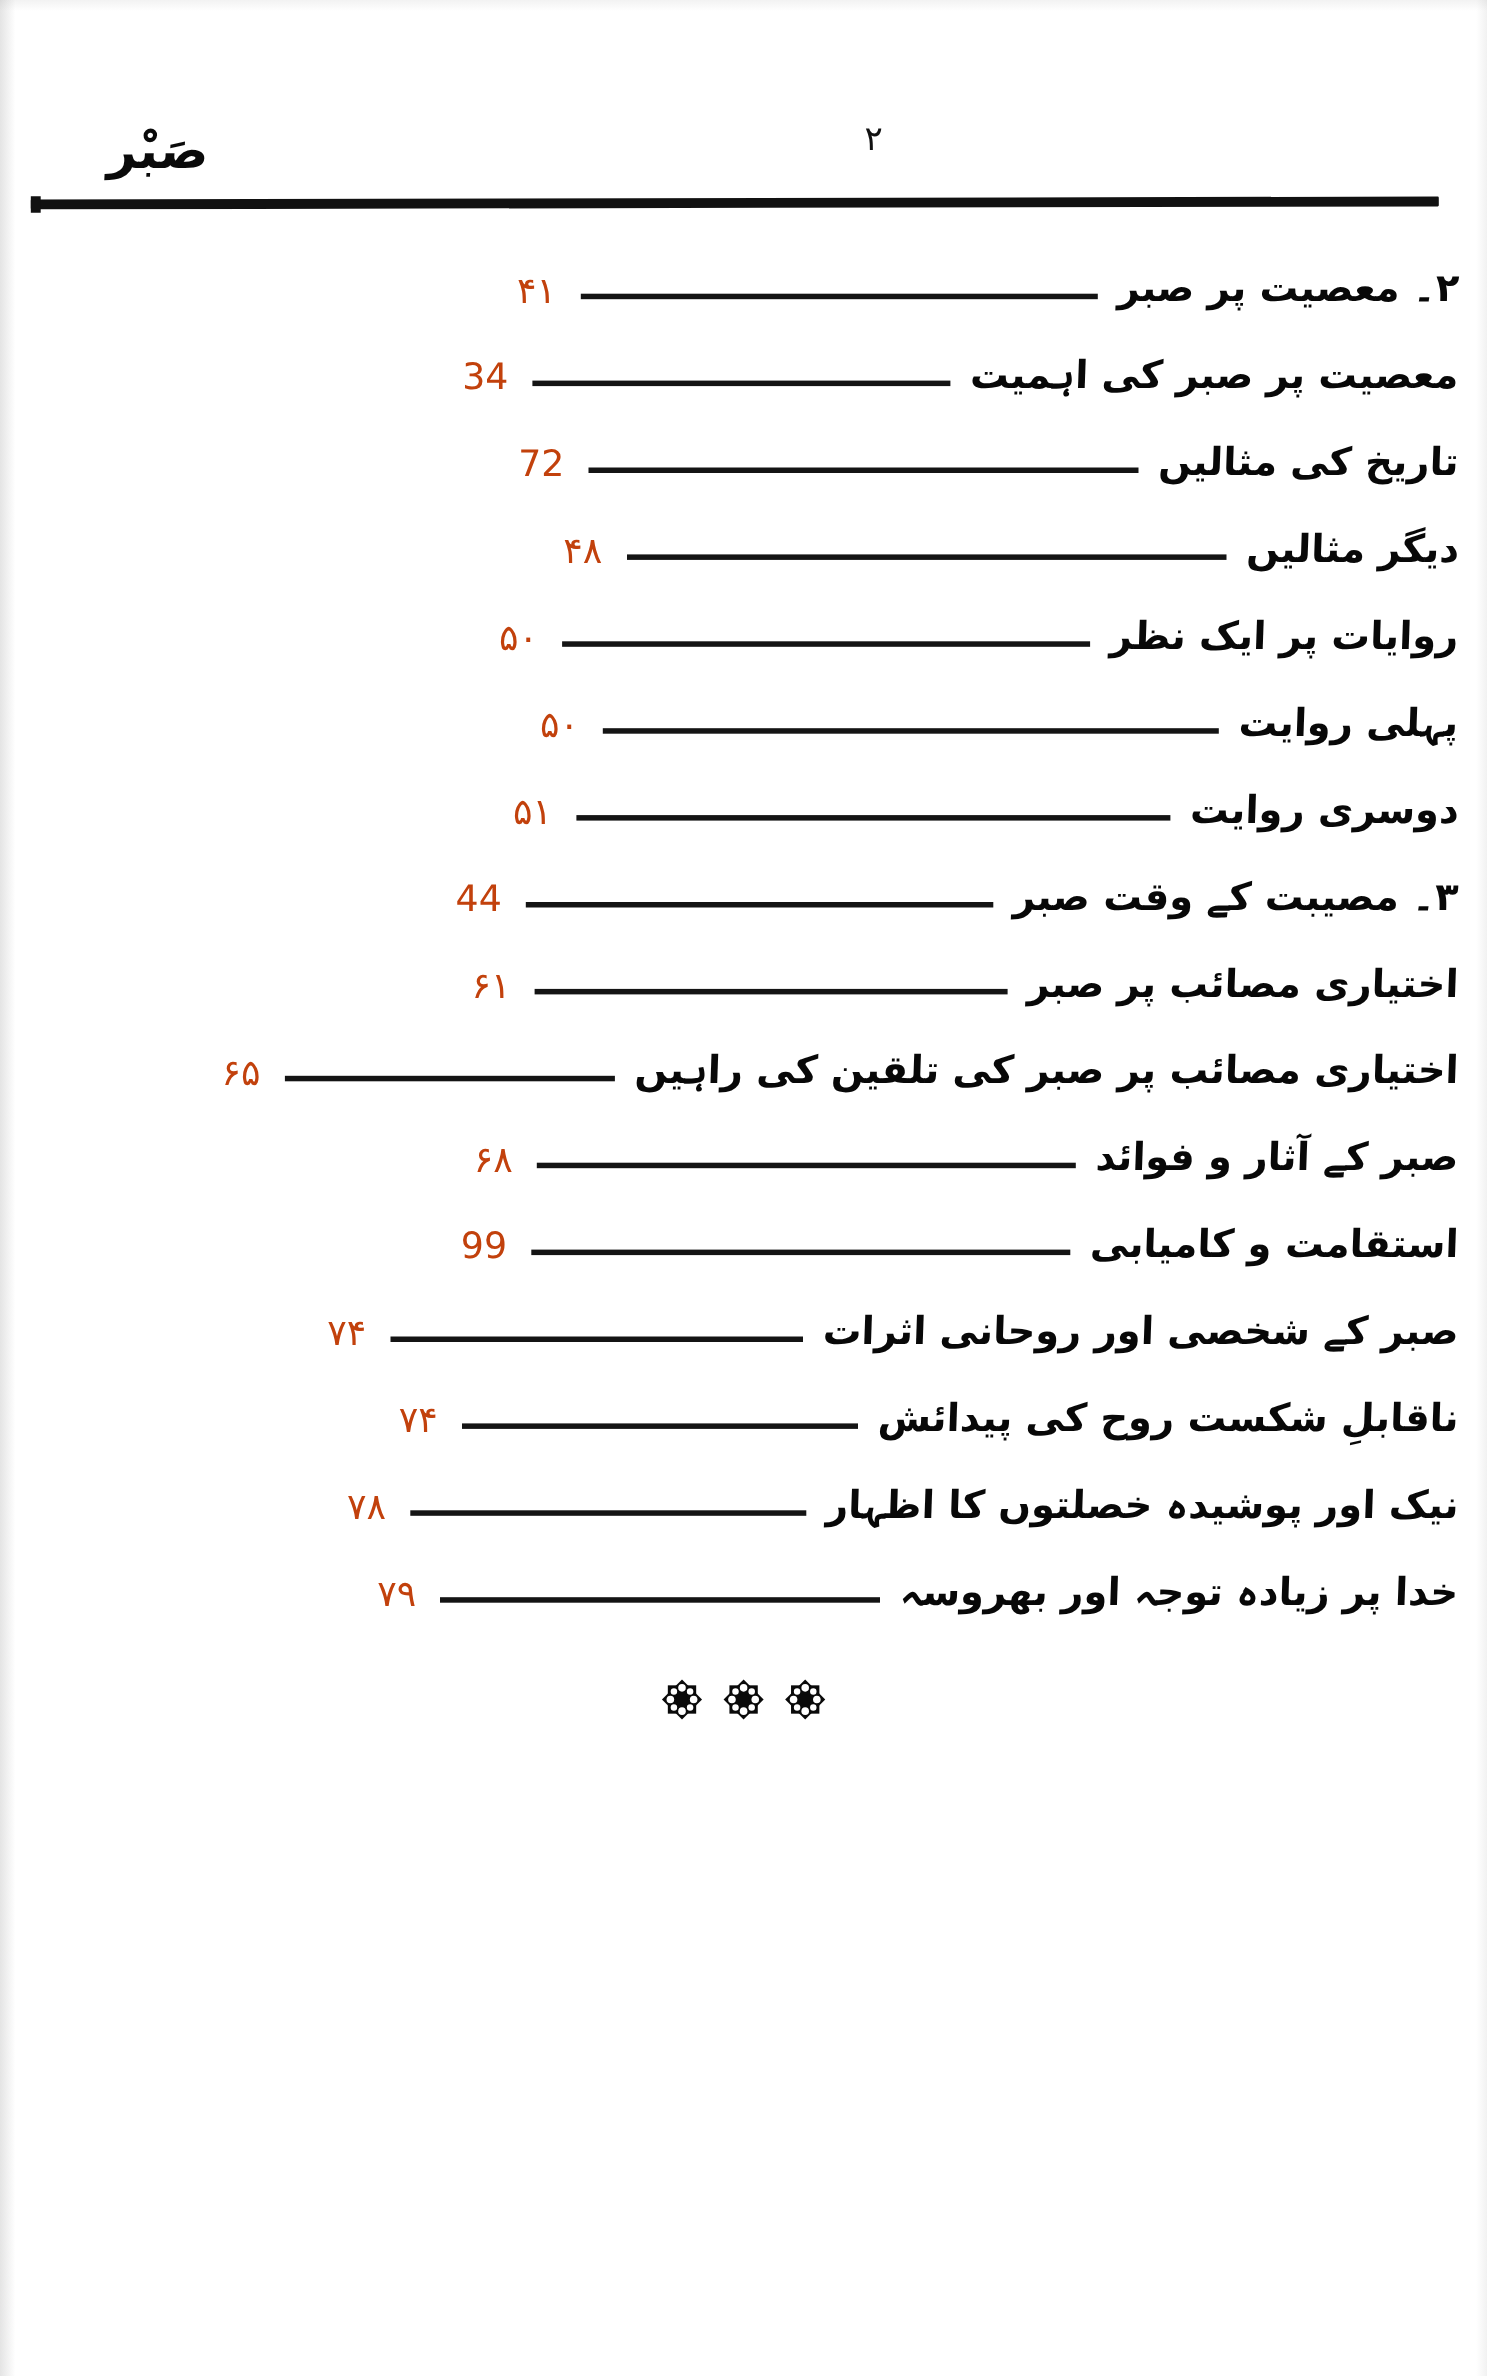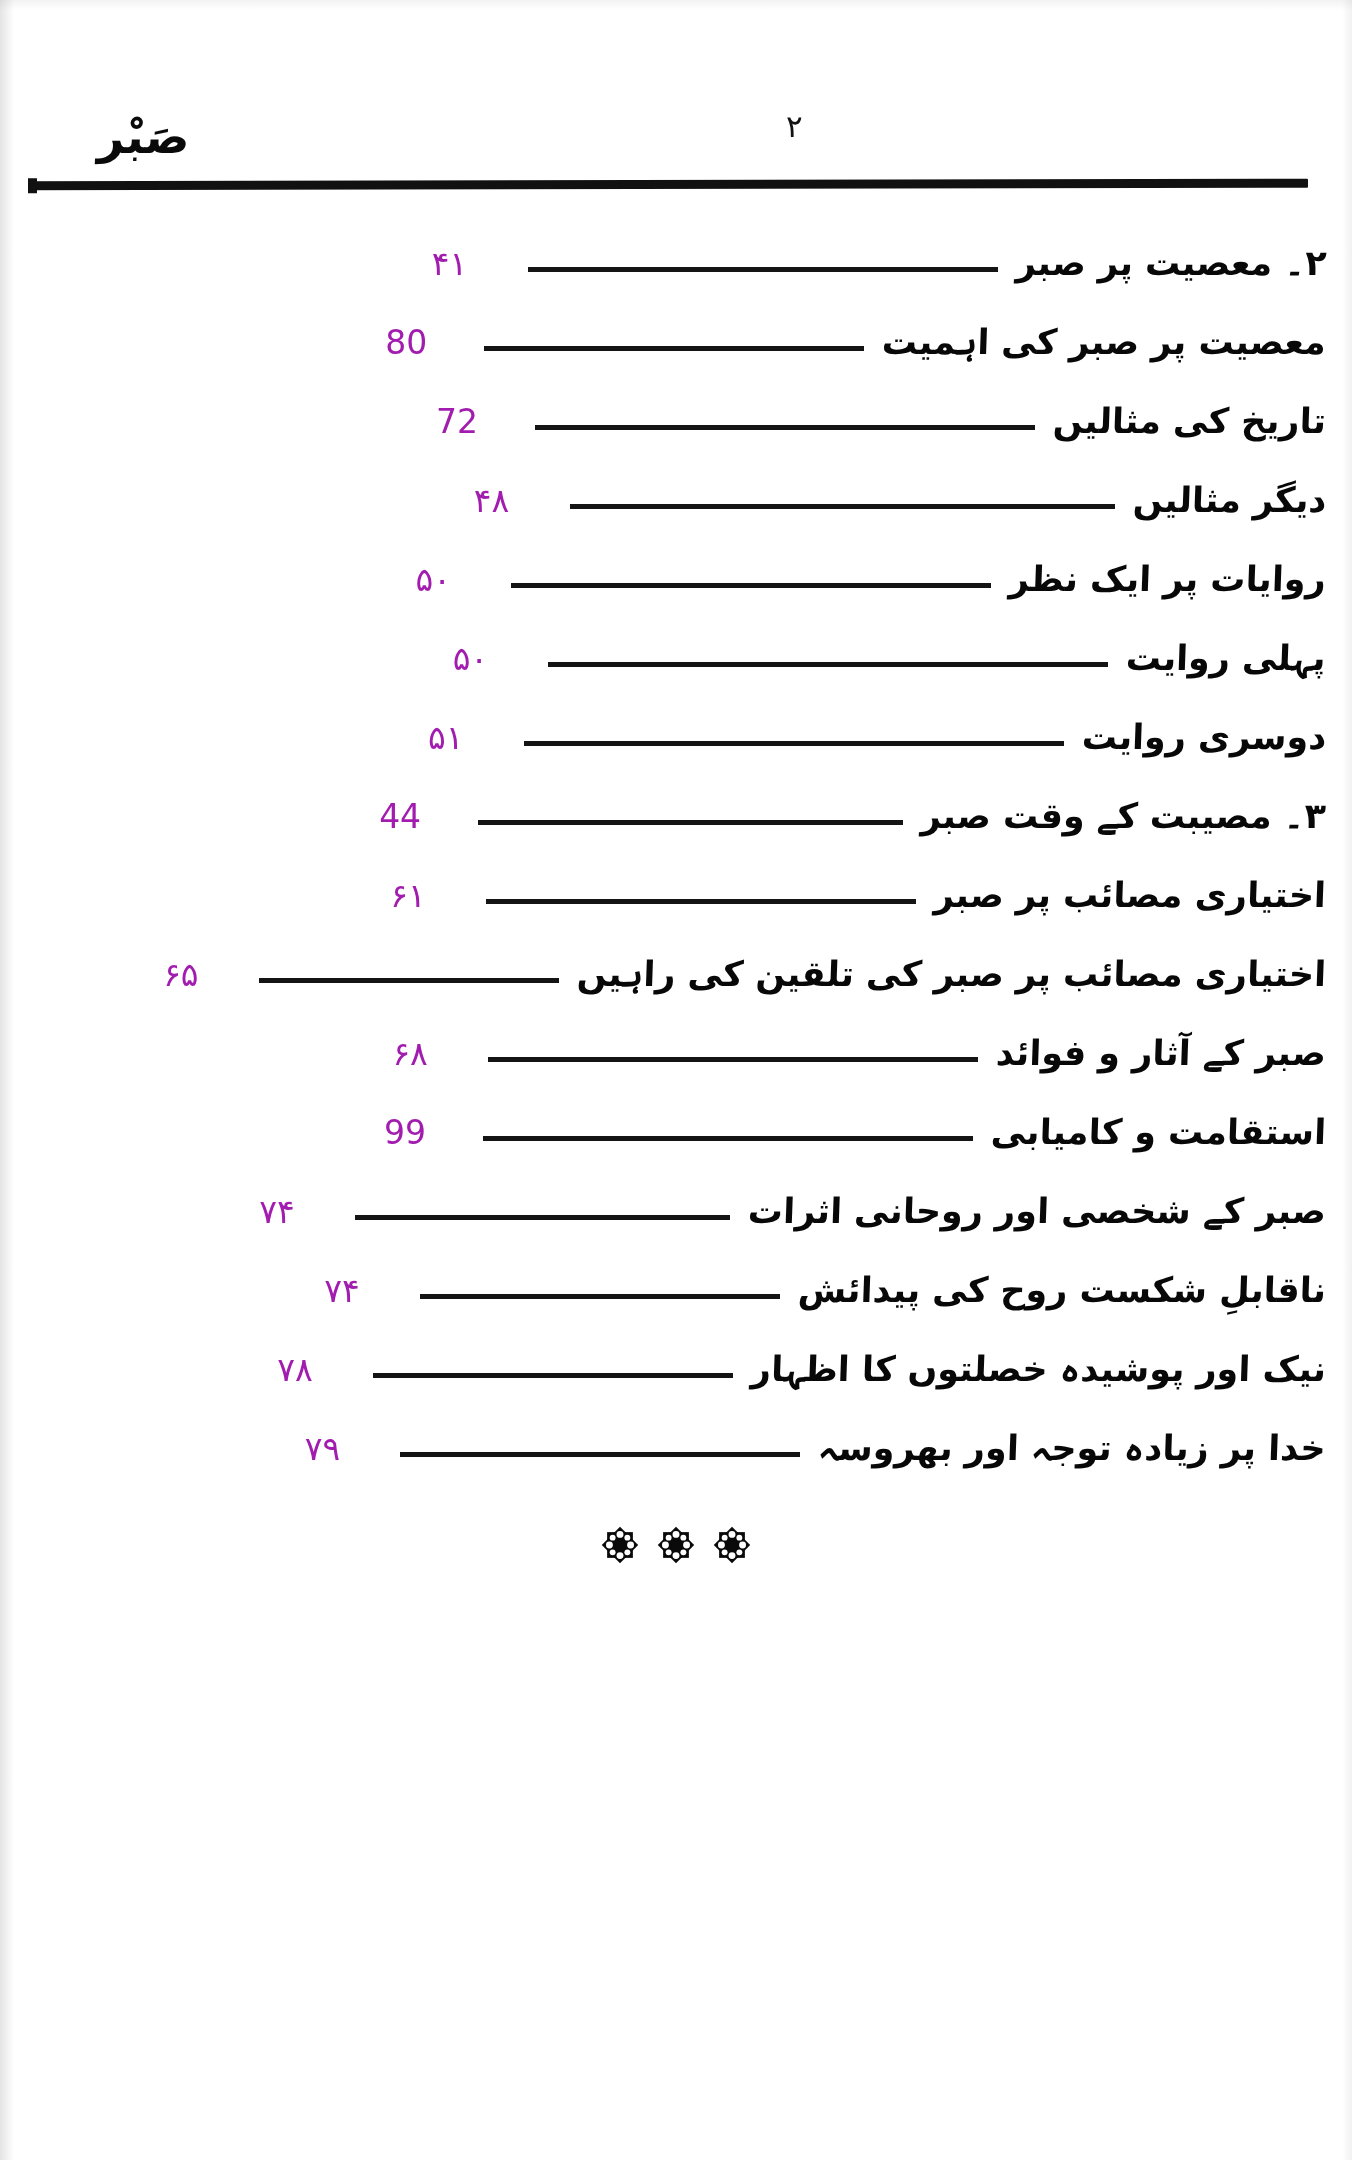--- a/index.html
+++ b/index.html
@@ -127,24 +127,24 @@
     height: 5px;
     background: #141414;
     margin: 0 4px 0 10px;
     position: relative;
     top: 6px;
     min-width: 40px;
   }
   .toc-page {
     flex: 0 0 auto;
     width: 112px;
-    text-align: center;
+    text-align: right;
     font-size: 33px;
     font-weight: 400;
-    color: #a21caf;
+    color: #c2410c;
     white-space: nowrap;
     direction: rtl;
     padding-right: 12px;
     font-family: "DejaVu Sans", sans-serif;
   }
 
   
   .ornament-row {
     margin-top: 34px;
     display: flex;
@@ -174,21 +174,21 @@
 
     <div class="toc-list" id="toc-list">
         <div class="toc-row">
           <span class="toc-title">۲۔ معصیت پر صبر</span>
           <span class="toc-leader" style="flex: 0 0 470px;"></span>
           <span class="toc-page">۴۱</span>
         </div>
         <div class="toc-row">
           <span class="toc-title">معصیت پر صبر کی اہمیت</span>
           <span class="toc-leader" style="flex: 0 0 380px;"></span>
-          <span class="toc-page">80</span>
+          <span class="toc-page">34</span>
         </div>
         <div class="toc-row">
           <span class="toc-title">تاریخ کی مثالیں</span>
           <span class="toc-leader" style="flex: 0 0 500px;"></span>
           <span class="toc-page">72</span>
         </div>
         <div class="toc-row">
           <span class="toc-title">دیگر مثالیں</span>
           <span class="toc-leader" style="flex: 0 0 545px;"></span>
           <span class="toc-page">۴۸</span>

